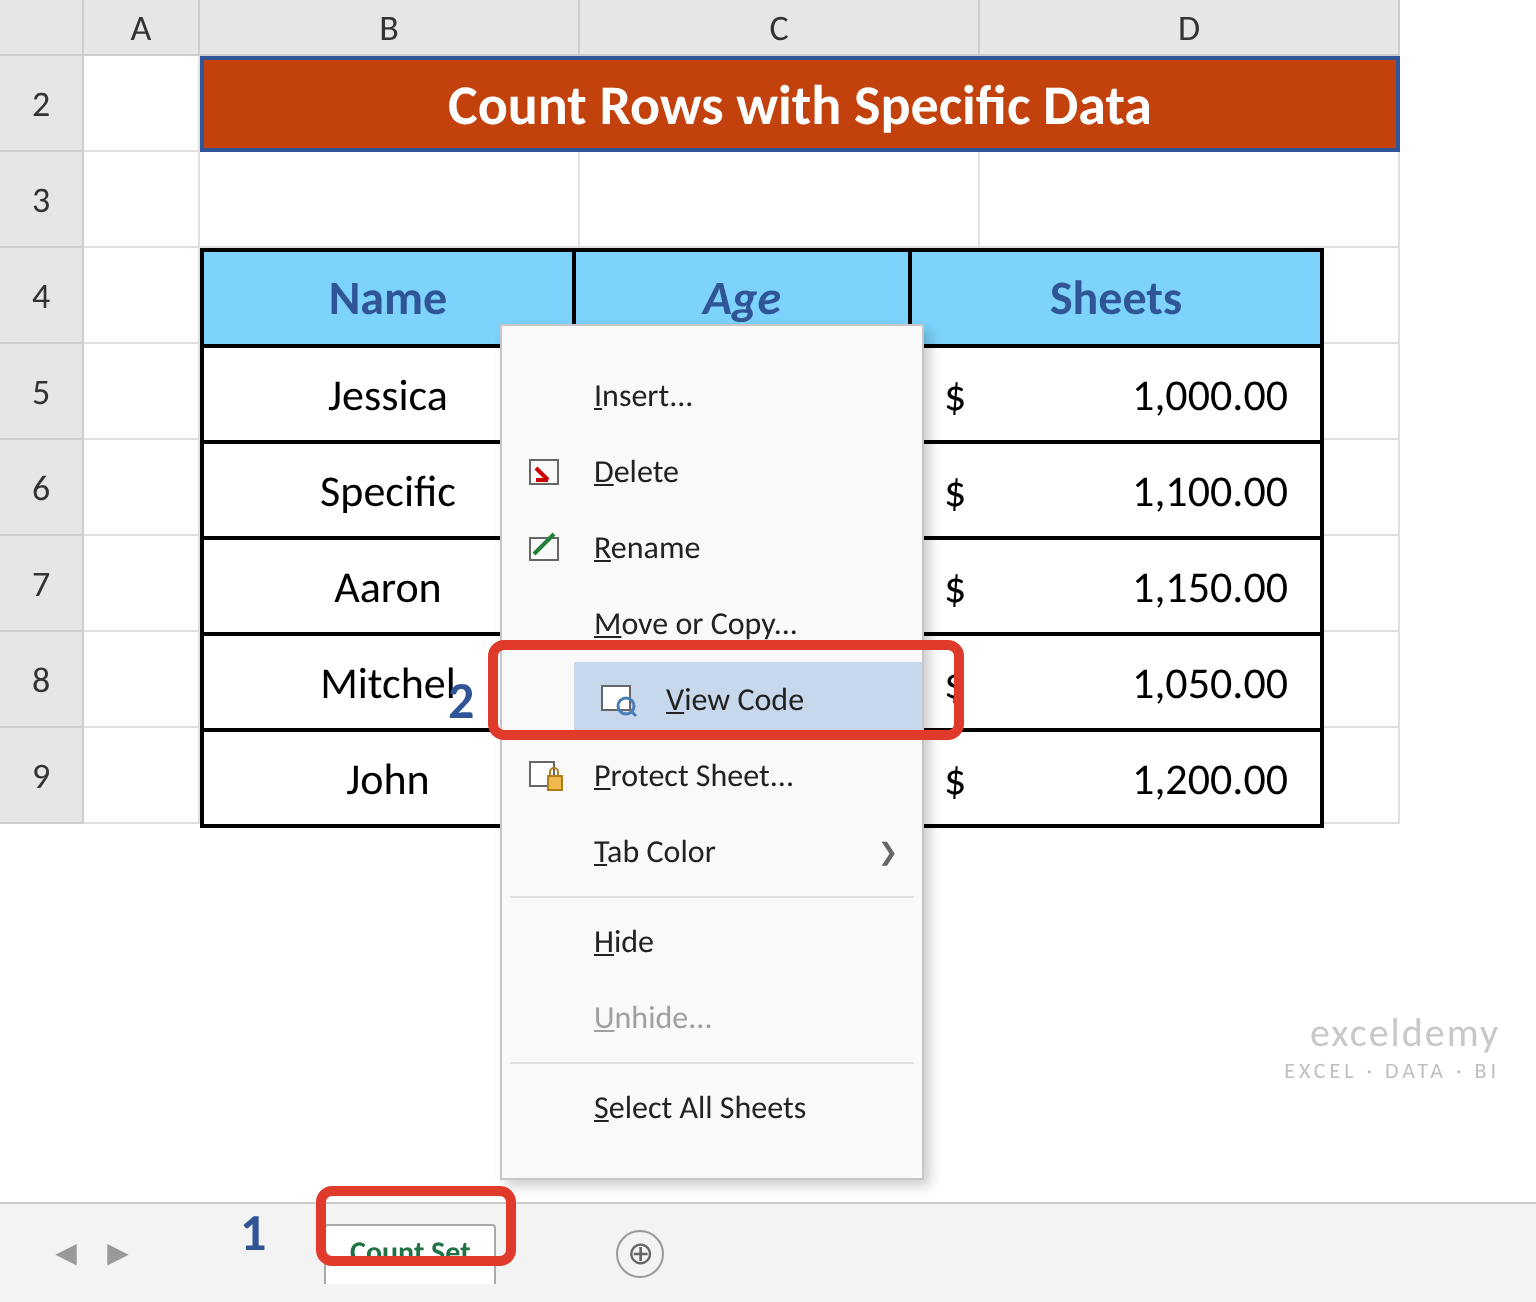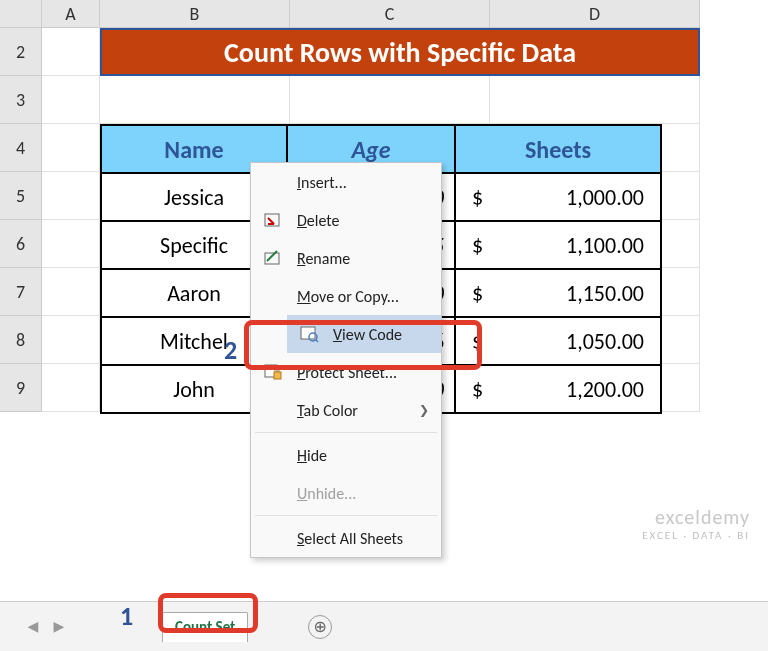--- a/index.html
+++ b/index.html
@@ -116,27 +116,27 @@
   .dtable td { background: #fff; }
   .nameW { width: 186px; text-align: center;}
   .ageW { width: 168px; text-align: right; font-style: italic;}
   .salW { width: 206px; }
   .sal-cell { display:flex; justify-content:space-between; align-items:center; padding: 0 6px;}
 
   
   .context-menu {
     position: absolute;
     left: 250px; top: 162px;
-    width: 192px;
+    width: 212px;
     background: #f9f9f9;
     border: 1px solid #c6c6c6;
     box-shadow: 3px 3px 6px rgba(0,0,0,0.2);
     font-size: 16px;
     color: #222;
-    padding: 0 0;
+    padding: 16px 0;
   }
   .menu-item {
     display:flex; align-items:center;
     height: 38px;
     padding: 0 14px 0 46px;
     position: relative;
   }
   .menu-item.highlight {
     background: #c8d8ec;
     margin-left: 36px;

